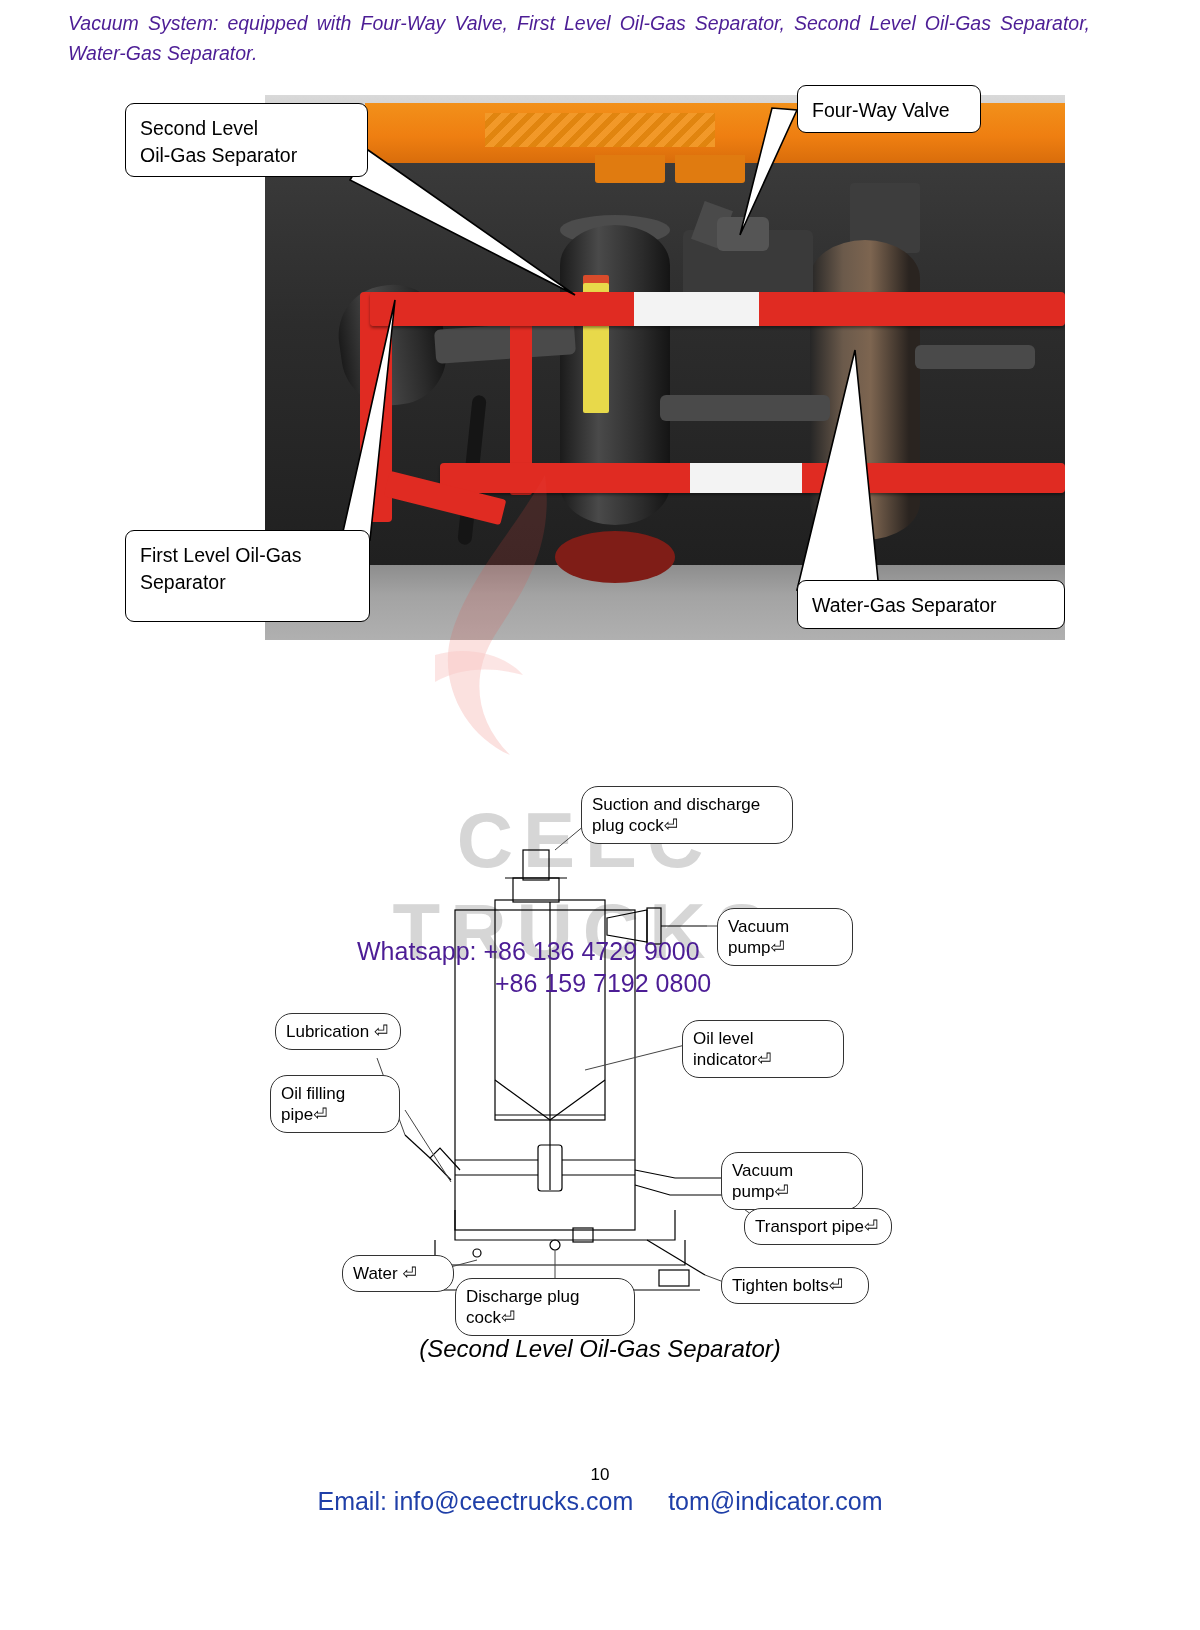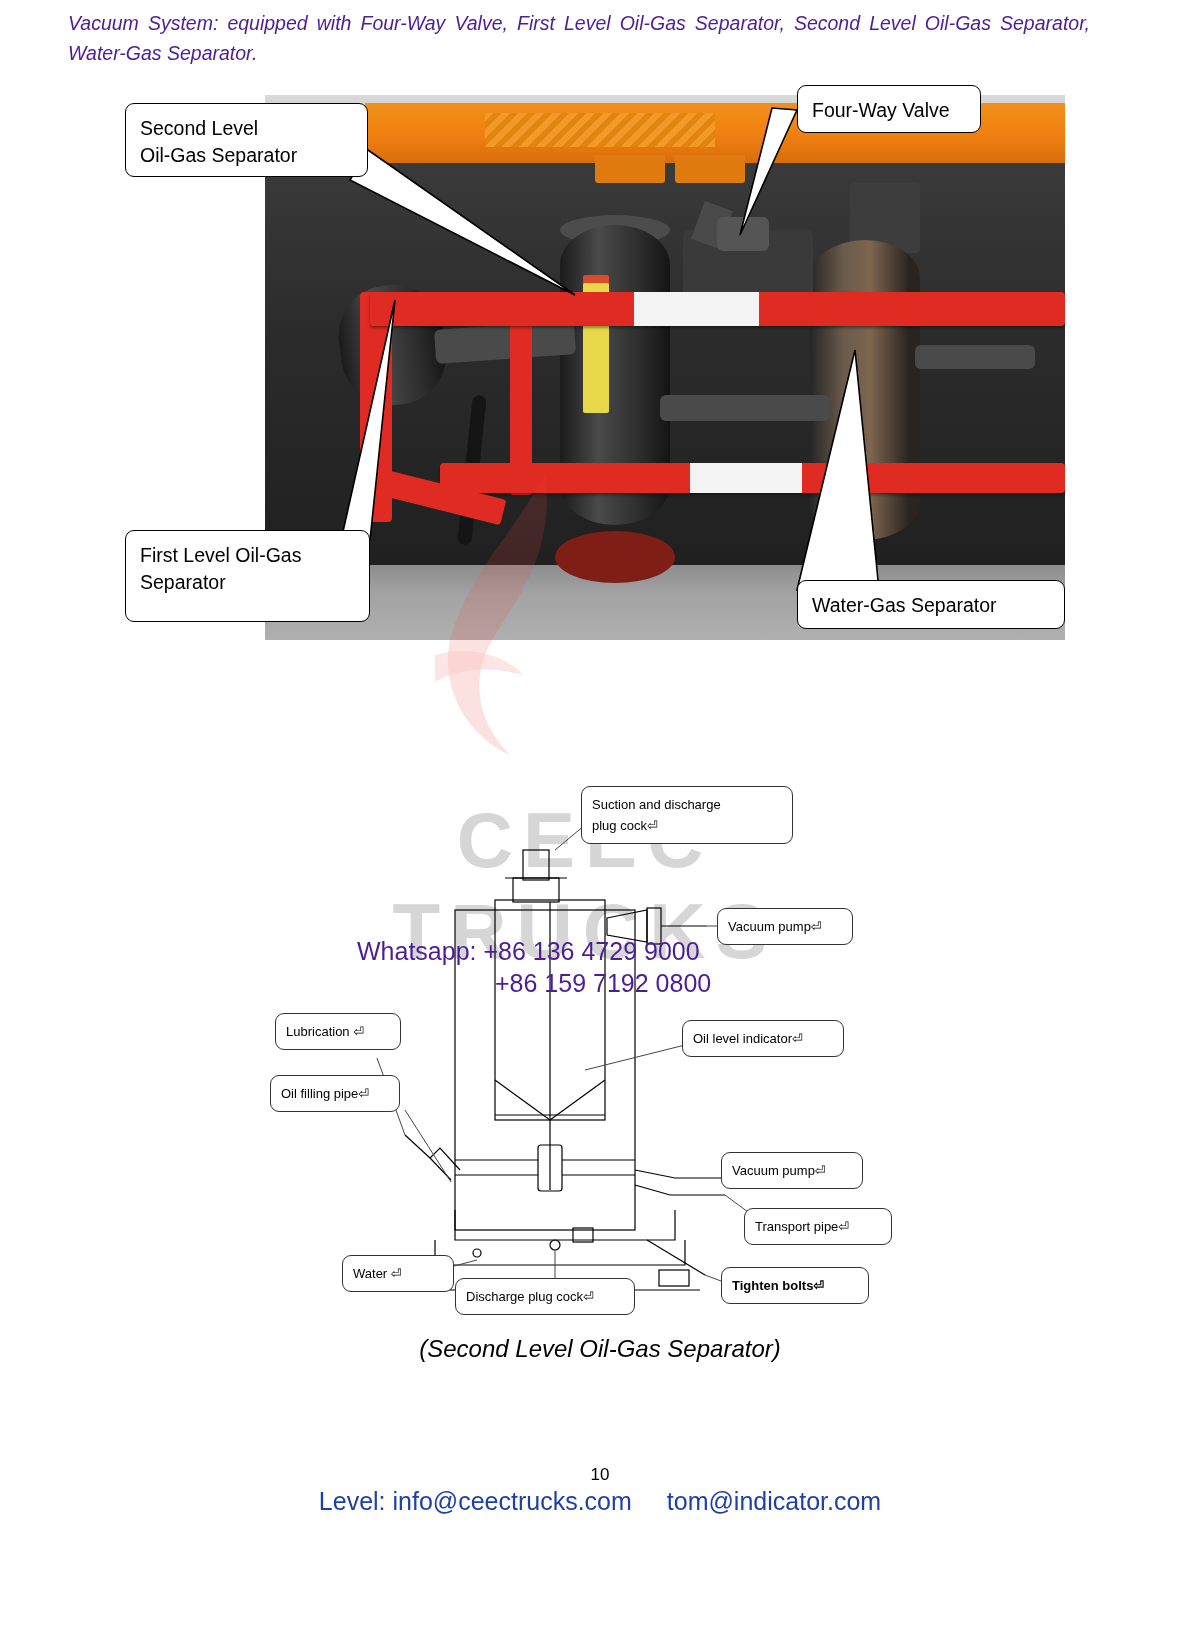--- a/index.html
+++ b/index.html
@@ -153,22 +153,22 @@
   .wm-phone .l2 { padding-left:138px; }
 
   
   .diagram {
     position:absolute; left:255px; top:770px; width:700px; height:580px; z-index:2;
   }
   .dlabel {
     position:absolute;
     background:#fff;
     border:1px solid #333;
-    border-radius:9px;
-    font-size:13px;
+    border-radius:17px;
+    font-size:17px;
     line-height:21px;
     color:#000;
     padding:7px 10px;
     box-sizing:border-box;
     z-index:4;
   }
 
   .caption {
     position:absolute; left:0; top:1335px; width:1200px; text-align:center;
     font-style:italic; font-size:24px; color:#000;
@@ -315,22 +315,22 @@
     <div>plug cock⏎</div>
   </div>
   <div class="dlabel" style="left:462px; top:138px; width:136px;">Vacuum pump⏎</div>
   <div class="dlabel" style="left:20px; top:243px; width:126px;">Lubrication  ⏎</div>
   <div class="dlabel" style="left:15px; top:305px; width:130px;">Oil filling pipe⏎</div>
   <div class="dlabel" style="left:427px; top:250px; width:162px;">Oil level indicator⏎</div>
   <div class="dlabel" style="left:466px; top:382px; width:142px;">Vacuum pump⏎</div>
   <div class="dlabel" style="left:489px; top:438px; width:148px;">Transport pipe⏎</div>
   <div class="dlabel" style="left:87px; top:485px; width:112px;">Water  ⏎</div>
   <div class="dlabel" style="left:200px; top:508px; width:180px;">Discharge plug cock⏎</div>
-  <div class="dlabel" style="left:466px; top:497px; width:148px;font-weight:bold;">Tighten bolts⏎</div>
+  <div class="dlabel" style="left:466px; top:497px; width:148px;">Tighten bolts⏎</div>
 </div>
 
 <div class="caption">(Second Level Oil-Gas Separator)</div>
 
 <div class="page-num">10</div>
 <div class="footer-mail">
-  <span>Level: info@ceectrucks.com</span>
+  <span>Email: info@ceectrucks.com</span>
   <span>tom@indicator.com</span>
 </div>
 
 </body></html>

